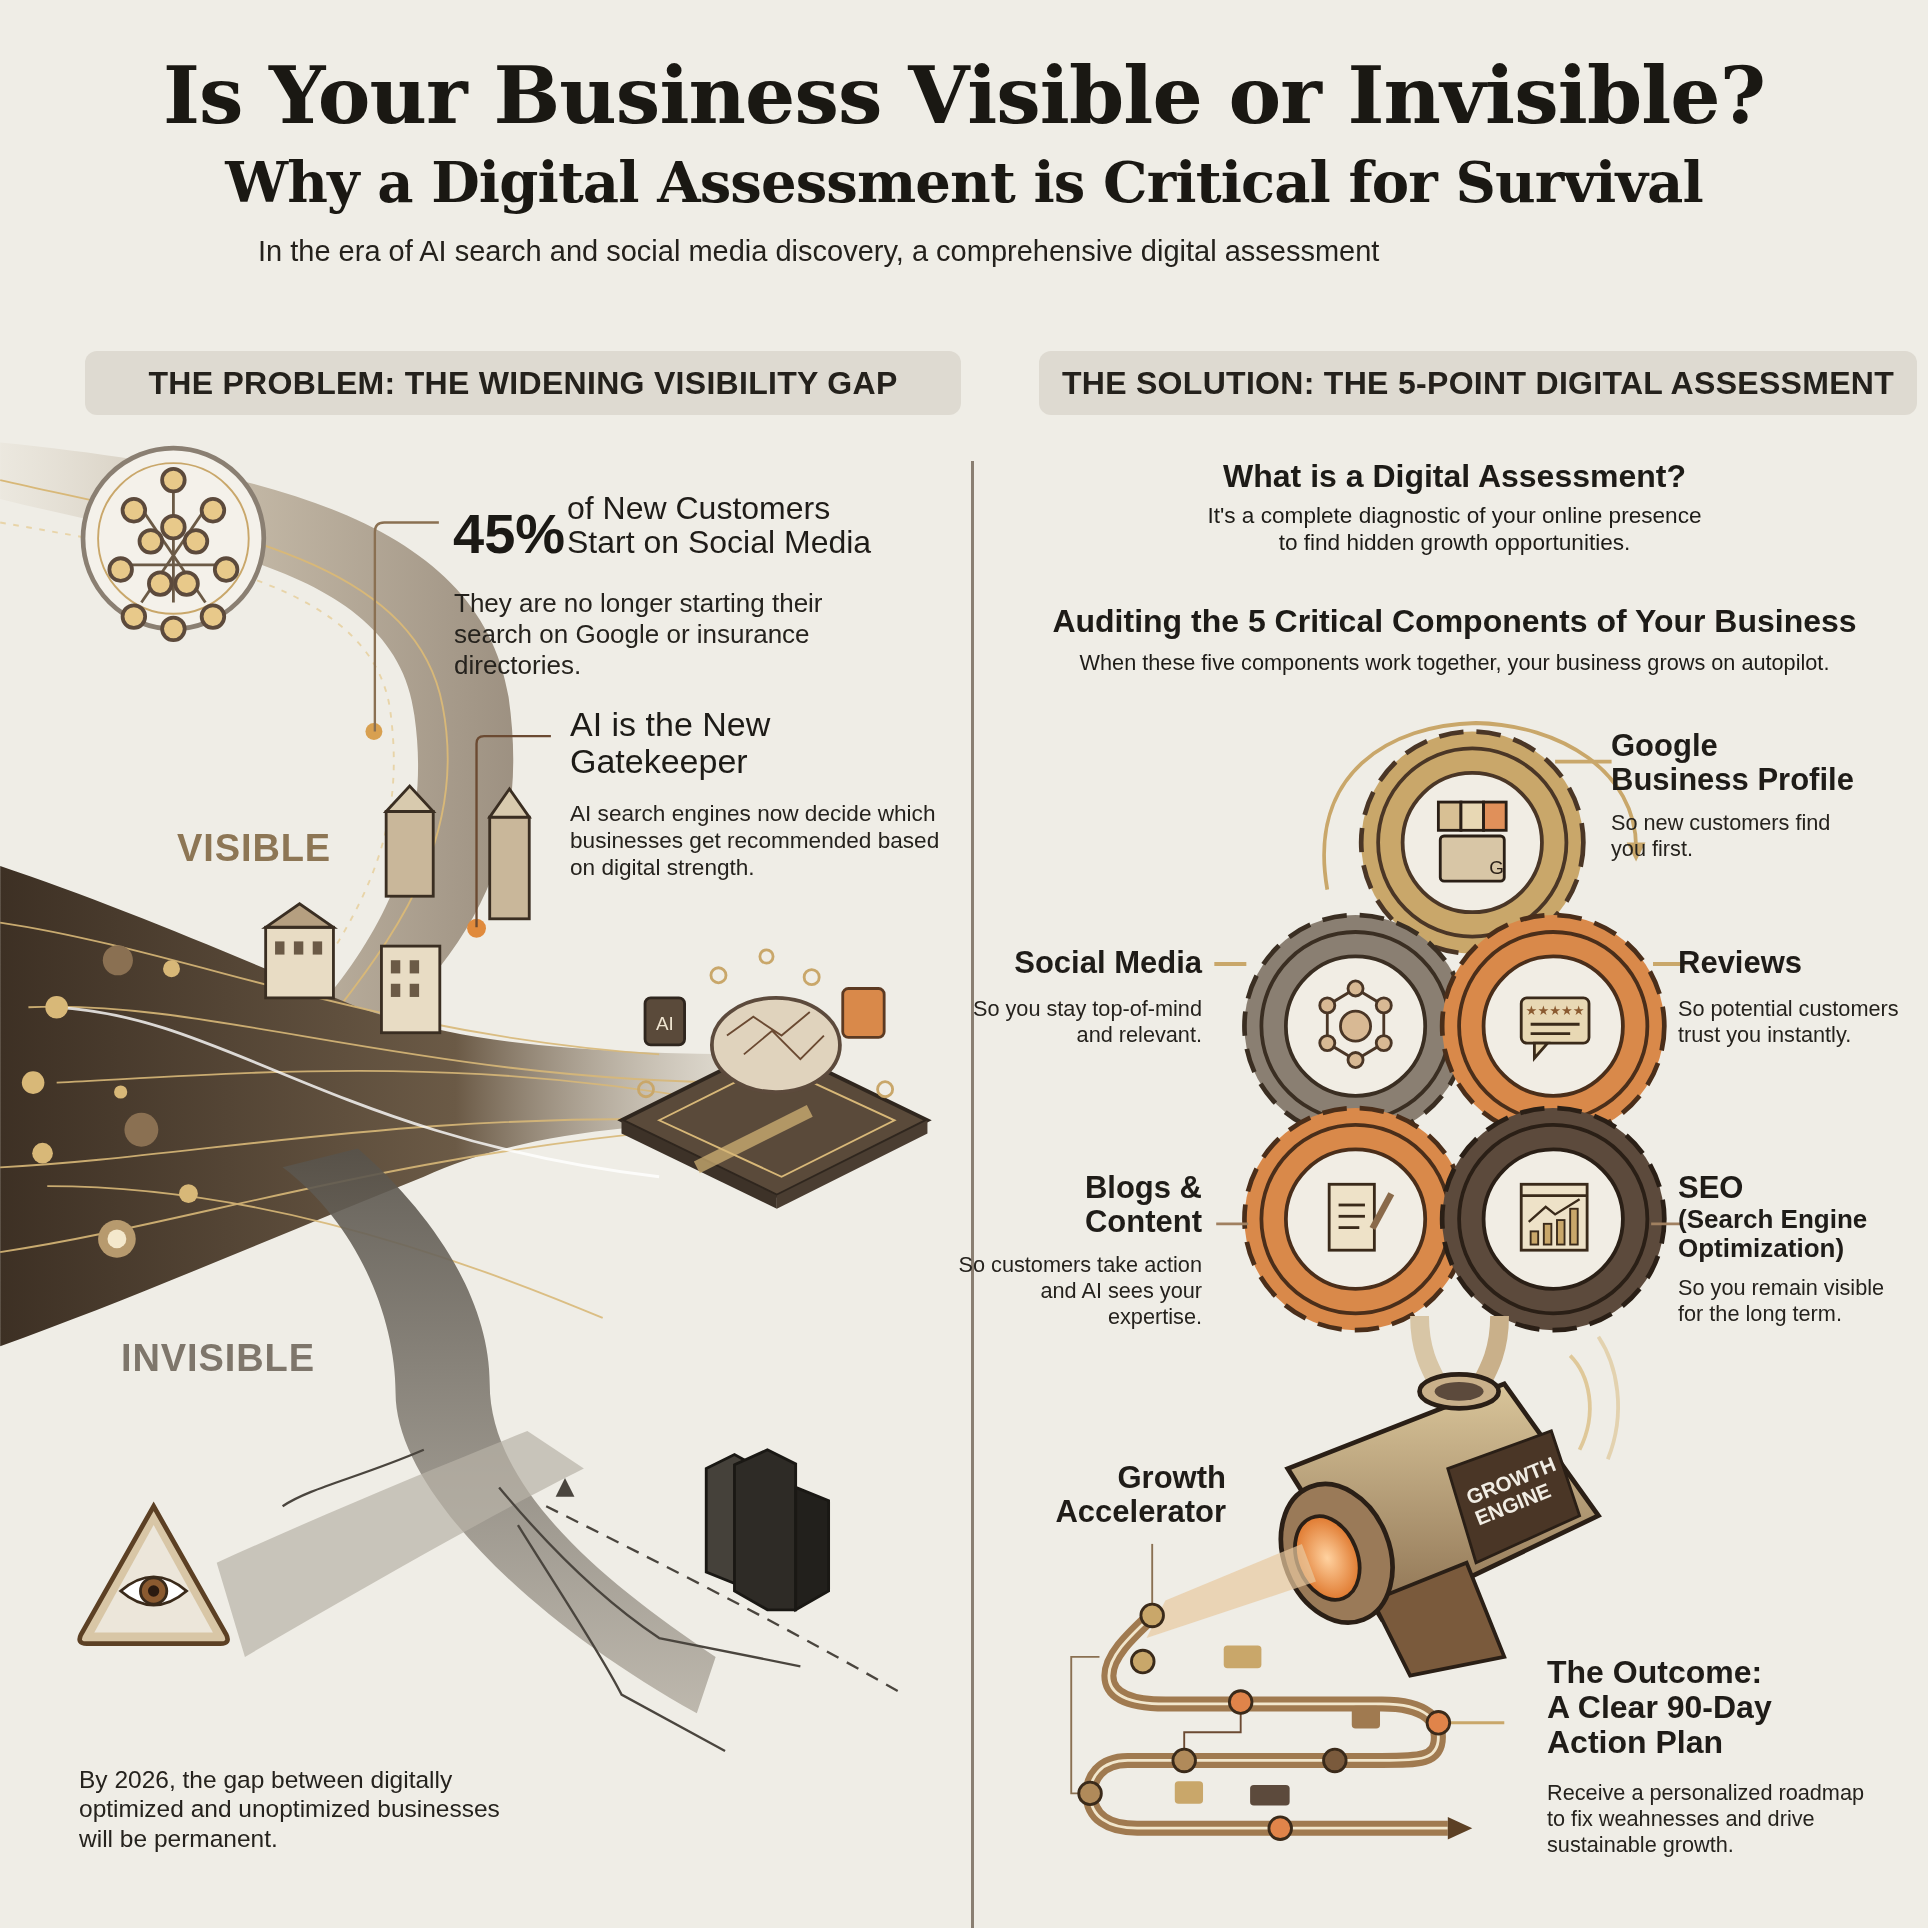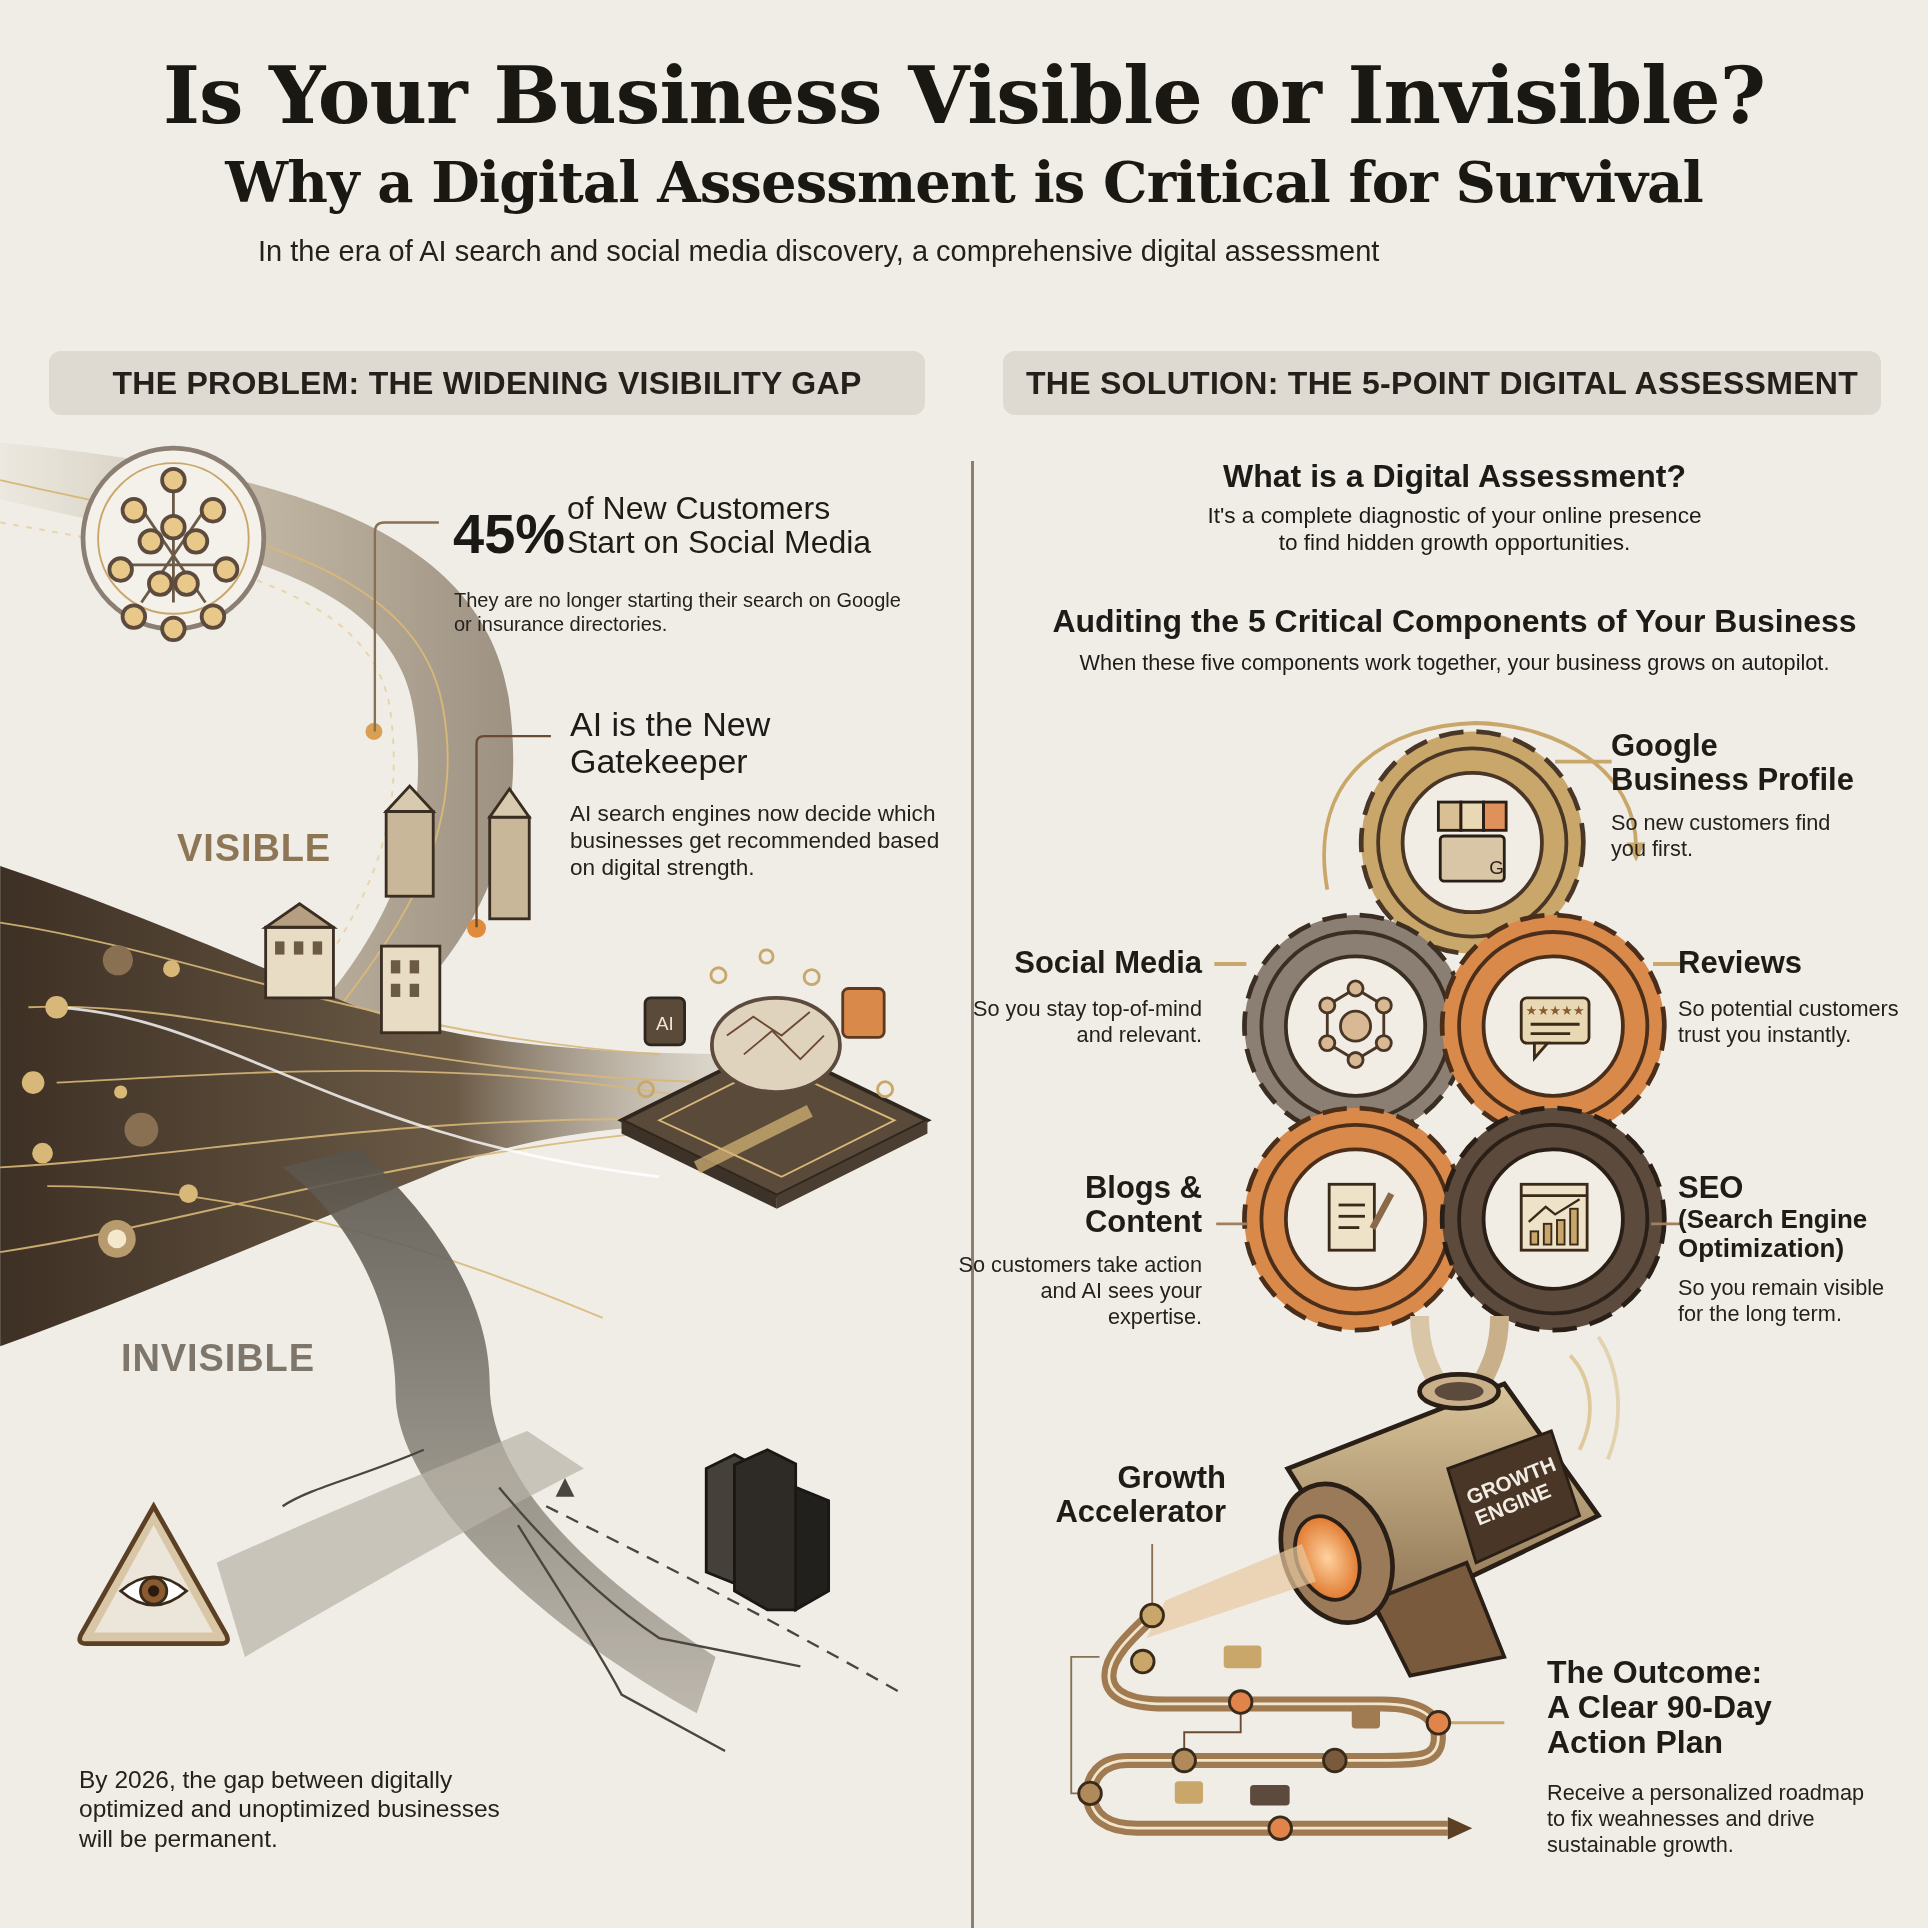--- a/index.html
+++ b/index.html
@@ -27,35 +27,35 @@
   #intro {
     left: 258px; width: 1412px; top: 234px; text-align: left;
     font-size: 29px; line-height: 1.2; color: #24211c;
   }
 
   
   .pill {
     height: 64px; top: 351px; border-radius: 12px;
     background: #dedad1; text-align: center;
     font-size: 32px; font-weight: bold; color: #24211c;
-    line-height: 64px; letter-spacing: 0.3px;
+    line-height: 64px; letter-spacing: 0.3px; margin-left: 36px;
   }
   #pill-problem { left: 49px; width: 876px; }
   #pill-solution { left: 1003px; width: 878px; }
 
   #divider { left: 971px; top: 461px; width: 2.8px; height: 1478px; background: #8a7f72; }
 
   
   .h-bold { font-weight: bold; color: #1f1c18; }
   .body-t { color: #25221d; line-height: 1.2; }
 
   #stat-num { left: 453px; top: 501px; font-size: 56px; font-weight: bold; color: #1b1915; }
   #stat-l1 { left: 567px; top: 490px; font-size: 32px; }
   #stat-l2 { left: 567px; top: 524px; font-size: 32px; }
-  #stat-body { left: 454px; top: 588px; font-size: 20px; width: 452px; }
+  #stat-body { left: 454px; top: 588px; font-size: 26px; width: 452px; }
 
   #ai-title { left: 570px; top: 706px; font-size: 34px; width: 377px; line-height: 1.1; }
   #ai-body { left: 570px; top: 800px; font-size: 22.6px; width: 395px; }
 
   #lbl-visible { left: 177px; top: 827px; font-size: 38px; font-weight: bold; color: #8d7655; letter-spacing: 0.9px; }
   #lbl-invisible { left: 121px; top: 1316px; font-size: 38px; font-weight: bold; color: #7e766b; letter-spacing: 0.9px; margin-top: 21px; }
 
   #threat-title { left: 79px; top: 1661px; font-size: 40px; width: 471px; line-height: 1.1; }
   #threat-body { left: 79px; top: 1765px; font-size: 24.5px; width: 452px; }
 

